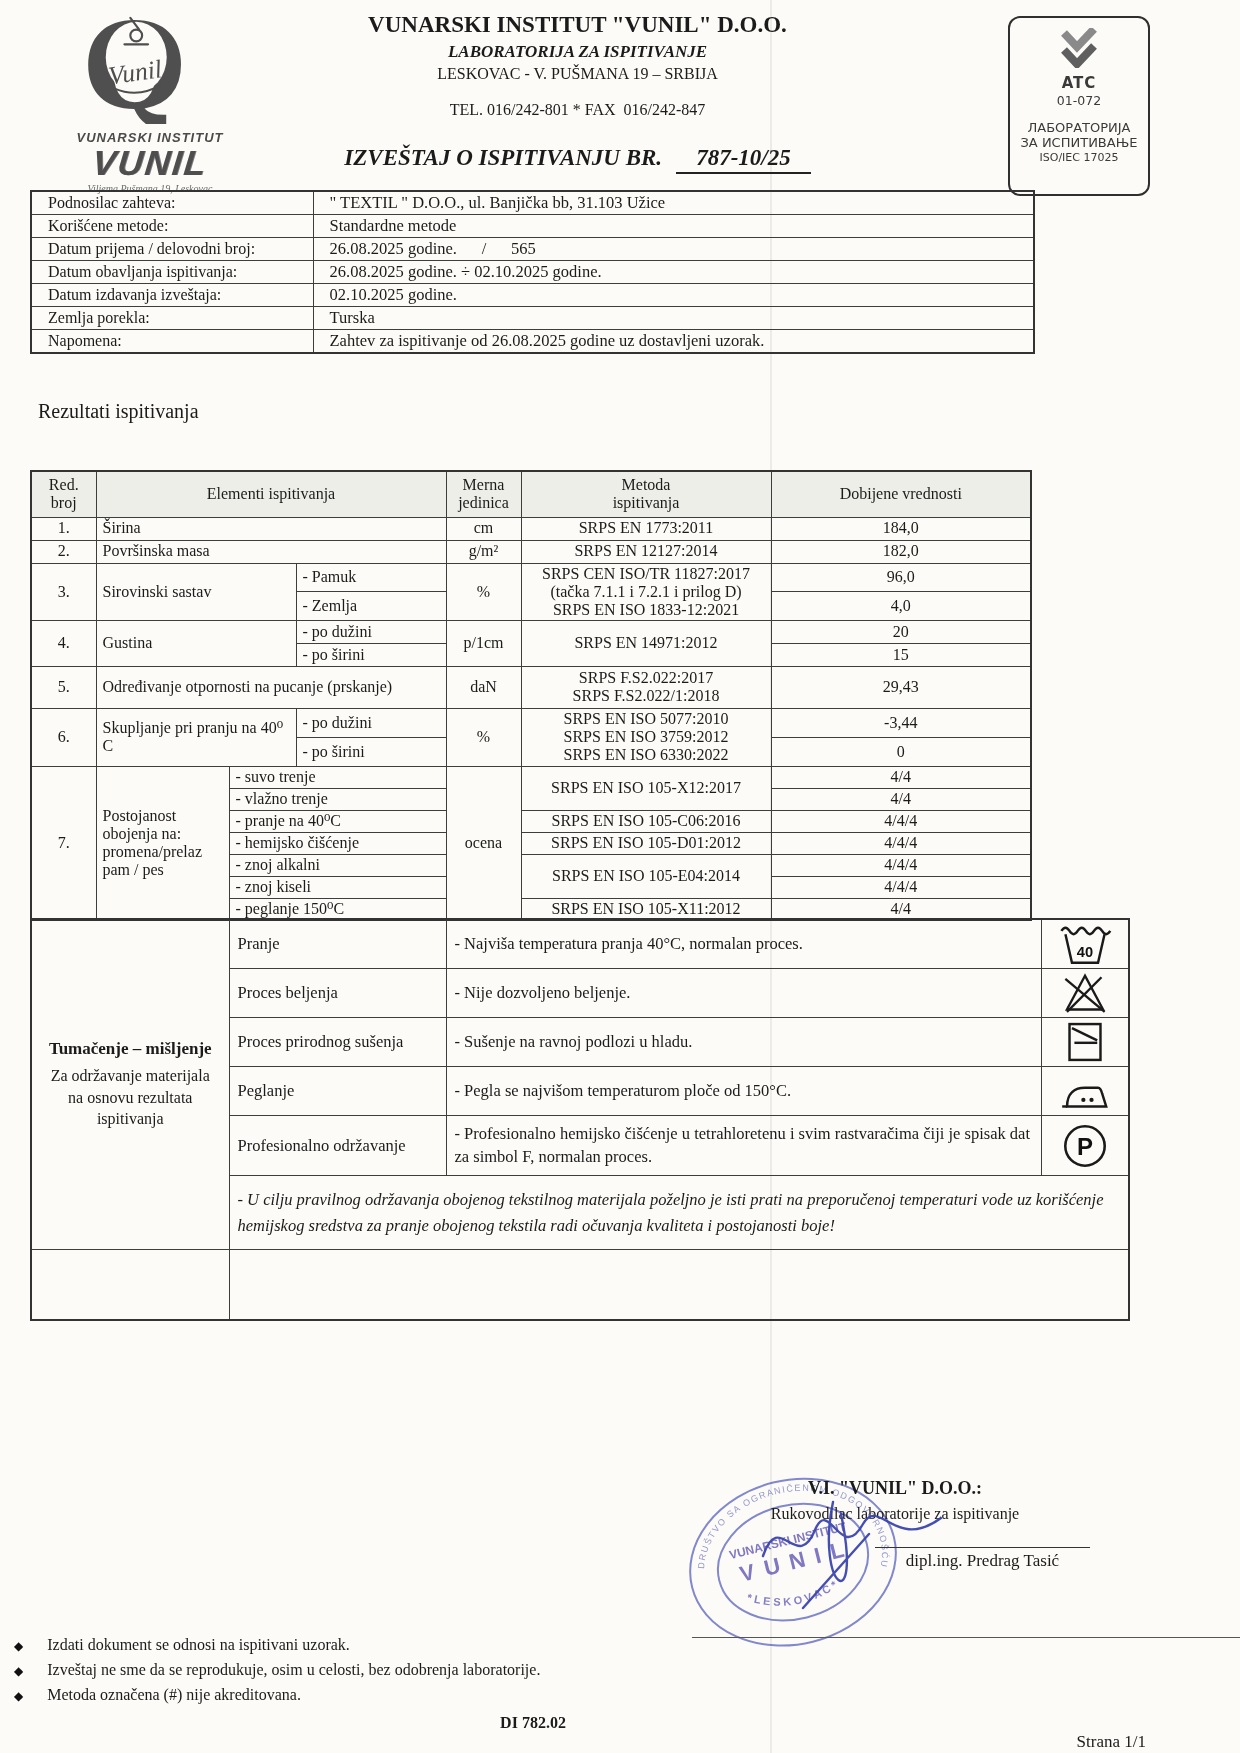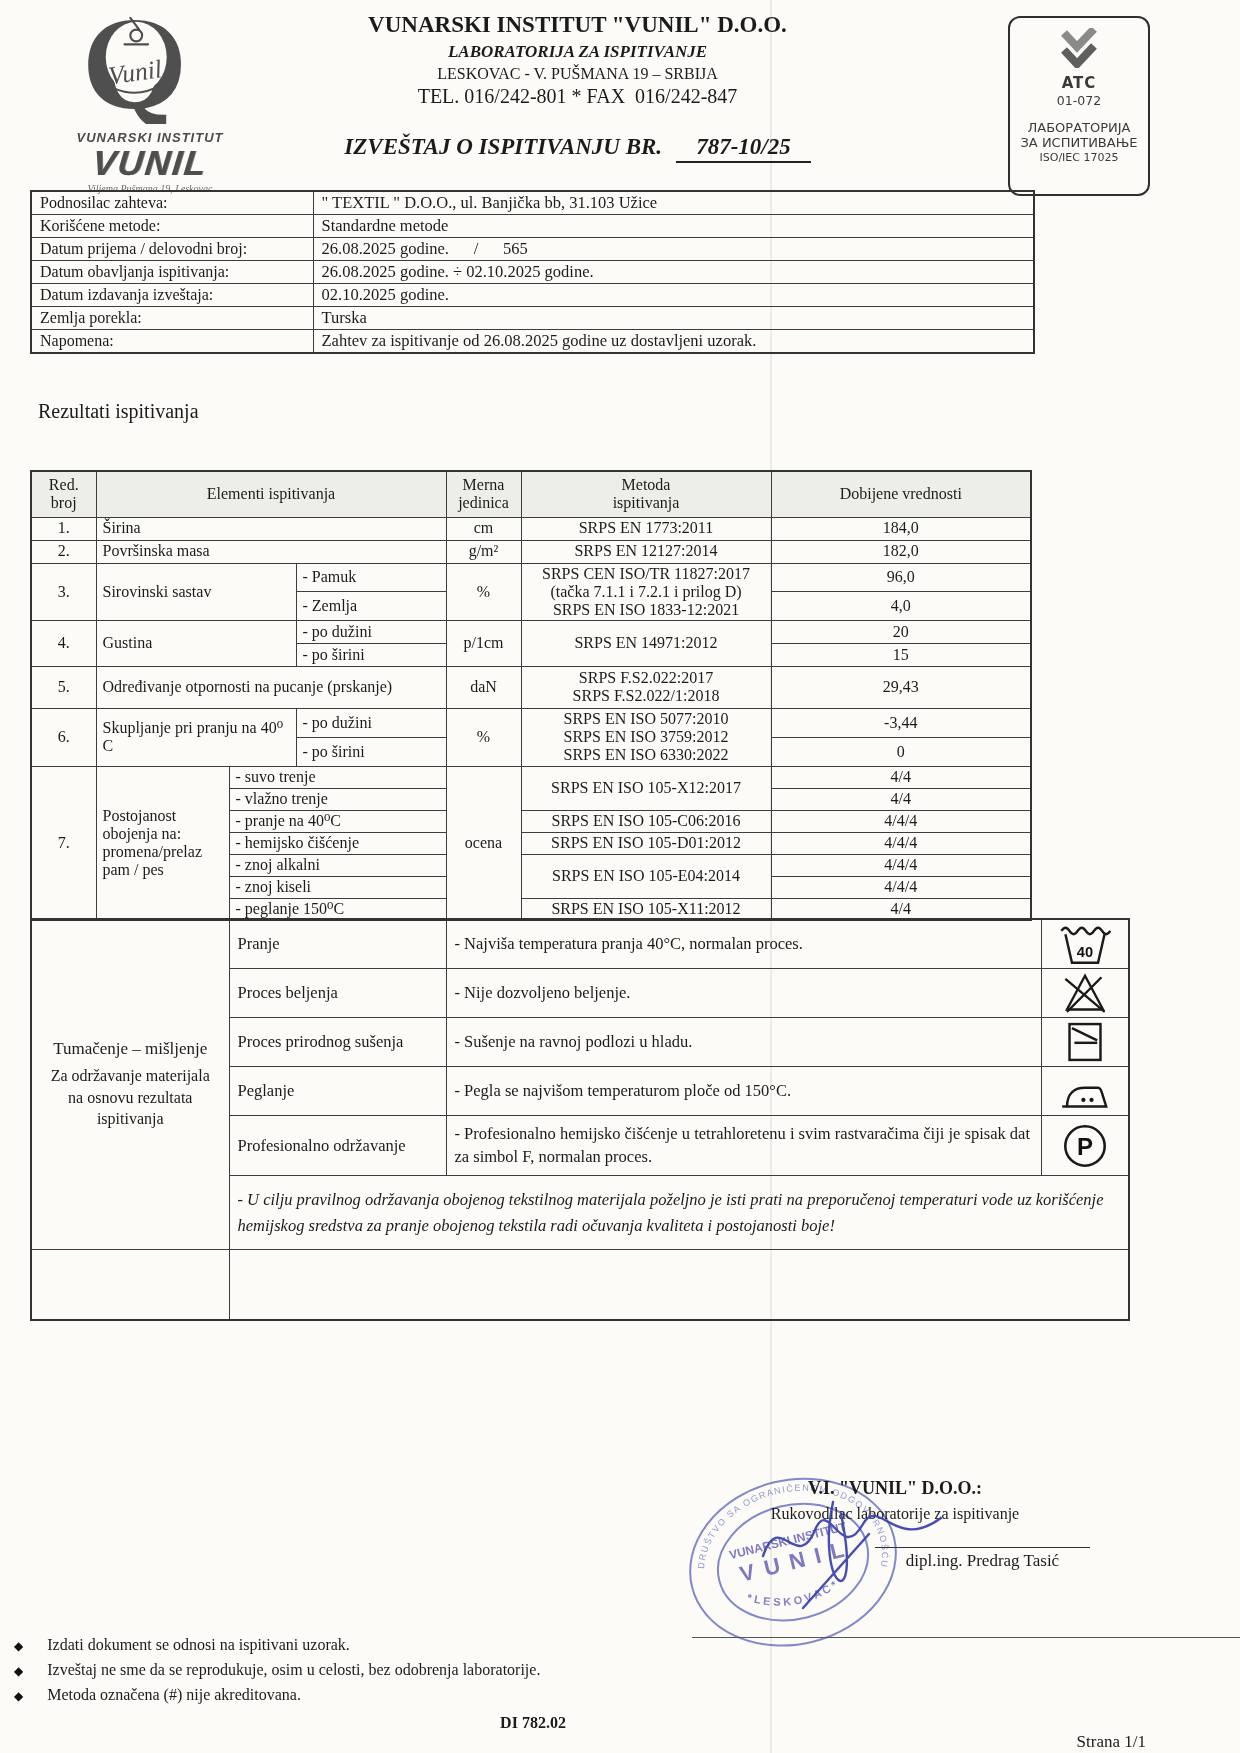--- a/index.html
+++ b/index.html
@@ -18,57 +18,57 @@
     font-size:13px; letter-spacing:1px; color:#4b4b4b; margin-top:2px; }
   .logo-brand { font-family:"Liberation Sans",sans-serif; font-style:italic; font-weight:bold;
     font-size:35px; letter-spacing:2px; color:#4e4e4e; line-height:1.0;
     text-shadow: 1px 0 #7e7e7e; transform: skewX(-6deg); }
   .logo-caption-bottom { font-style:italic; font-size:10px; color:#6b6b6b; margin-top:3px; }
 
   .head-center { position:absolute; left:255px; top:12px; width:645px; text-align:center; }
   .org-name { font-size:23px; font-weight:bold; }
   .lab-line { font-size:17px; font-weight:bold; margin-top:4px;font-style:italic; }
   .addr-line { font-size:16px; margin-top:3px; }
-  .tel-line  { font-size:20px; margin-top:2px; white-space:pre-wrap; }
+  .tel-line  { font-size:16px; margin-top:18px; white-space:pre-wrap; }
   .report-line { margin-top:26px; font-size:23px; font-weight:bold; font-style:italic; }
   .report-number { border-bottom:2px solid #222; padding:0 20px 2px 20px; margin-left:14px; }
 
   .accred-box { position:absolute; left:1008px; top:16px; width:142px; height:180px;
     border:2.5px solid #2f2f2f; border-radius:12px; text-align:center; padding-top:10px;
     font-family:"DejaVu Sans","Liberation Sans",sans-serif; color:#3a3a3a; }
   .accred-acronym { font-size:15px; font-weight:bold; margin-top:2px; letter-spacing:1px;}
   .accred-number { font-size:12.5px; margin-top:1px; }
   .accred-l1 { font-size:13px; margin-top:12px; }
   .accred-l2 { font-size:13px; }
   .accred-std { font-size:11px; margin-top:1px; }
 
   
   table { border-collapse: collapse; table-layout: fixed; }
   td { border:1px solid #3d3d3d; overflow:hidden; }
 
   .info-table { position:absolute; left:30px; top:190px; width:1005px; border:2px solid #333; }
-  .info-table td { padding:1px 8px; }
+  .info-table td { padding:1px 16px; }
   .i-label { font-size:16px; }
   .i-value { font-size:16.5px; white-space:pre-wrap; }
 
   .section-title { position:absolute; left:38px; top:400px; font-size:20px; }
 
   .results-table { position:absolute; left:30px; top:470px; width:1000px; border:2px solid #333; }
   .results-table td { font-size:16px; padding:1px 6px; line-height:1.13; }
   .hdr { background:#eeeee8; text-align:center; vertical-align:middle; }
   .c { text-align:center; vertical-align:middle; }
   .l { text-align:left; vertical-align:middle; }
   .pre { white-space:pre-line; }
   .sm { font-size:13.5px; }
   .pad14 { padding-left:14px; }
 
   .care-table { position:absolute; left:30px; top:918px; width:1098px; border:2px solid #333; }
   .care-table td { font-size:16.5px; vertical-align:middle; padding:2px 8px; }
   .care-left { text-align:center; vertical-align:middle; }
-  .care-title { font-weight:normal; font-size:17px; margin-bottom:6px; }
+  .care-title { font-weight:bold; font-size:17px; margin-bottom:6px; }
   .care-sub { font-size:16px; line-height:1.35; white-space:pre-line; }
   .care-process { padding-left:14px; }
   .care-desc { padding-left:14px; line-height:1.35; }
   .icon-cell { text-align:center; padding:0; }
   .note-cell { font-style:italic; font-size:17px; line-height:1.55; padding:10px 18px 10px 30px; }
 
   
   .sig-block { position:absolute; left:690px; top:1478px; width:410px; text-align:center; }
   .sig-company { font-size:18px; font-weight:bold; }
   .sig-role { font-size:16px; margin-top:6px; }

